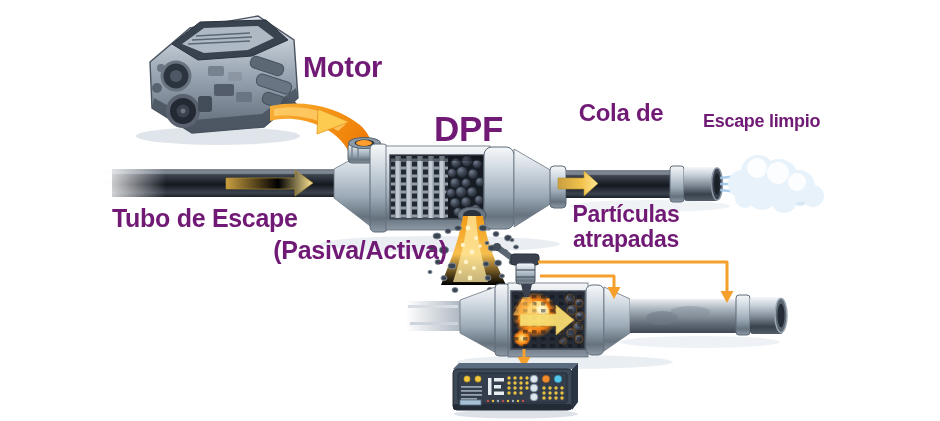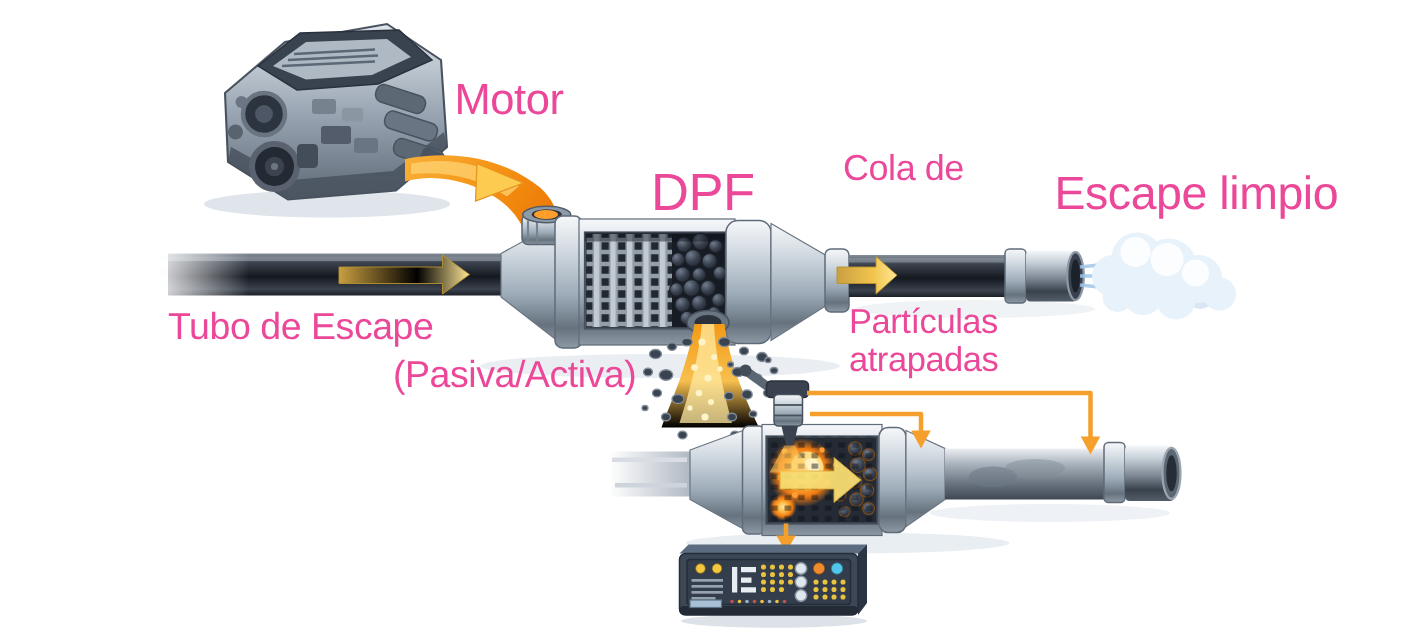--- a/index.html
+++ b/index.html
@@ -1,21 +1,21 @@
 <!DOCTYPE html>
 <html><head>
 <meta charset="utf-8">
 <style>
   html,body{margin:0;padding:0;background:#fff;}
   #stage{position:relative;width:940px;height:421px;background:#ffffff;overflow:hidden;
          font-family:"Liberation Sans",sans-serif;}
   #stage svg{position:absolute;left:0;top:0;}
-  .lbl{position:absolute;color:#ec4899;font-weight:normal;line-height:1.07;
+  .lbl{position:absolute;color:#701a75;font-weight:bold;line-height:1.07;
        letter-spacing:-0.3px;white-space:nowrap;}
-  .lbl.center{text-align:left;}
+  .lbl.center{text-align:center;}
   .lbl .ln{display:block;}
 </style>
 </head>
 <body>
 
 <div id="stage">
 
 <svg width="940" height="421" viewBox="0 0 940 421">
   <defs>
     <linearGradient id="metalV" x1="0" y1="0" x2="0" y2="1">
@@ -411,21 +411,21 @@
 </svg>
 
 <div class="lbl" style="left:303px;top:52px;font-size:29px">Motor</div>
 
 <div class="lbl" style="left:434px;top:110px;font-size:35px">DPF</div>
 
 <div class="lbl center" style="left:562px;top:100px;width:118px;font-size:24px">
   <span class="ln">Cola de</span>
 </div>
 
-<div class="lbl" style="left:703px;top:112px;font-size:31px">Escape limpio</div>
+<div class="lbl" style="left:703px;top:112px;font-size:18px">Escape limpio</div>
 
 <div class="lbl" style="left:112px;top:205px;font-size:25px">Tubo de Escape</div>
 
 <div class="lbl center" style="left:262px;top:237px;width:196px;font-size:25px">
   <span class="ln">(Pasiva/Activa)</span>
 </div>
 
 <div class="lbl center" style="left:566px;top:202px;width:120px;font-size:23px">
   <span class="ln">Partículas</span>
   <span class="ln">atrapadas</span>

